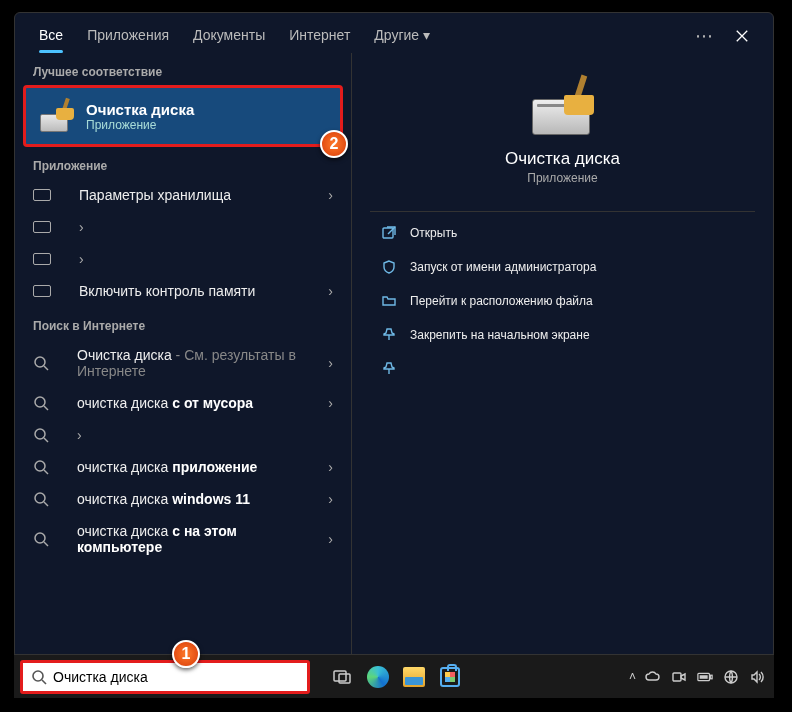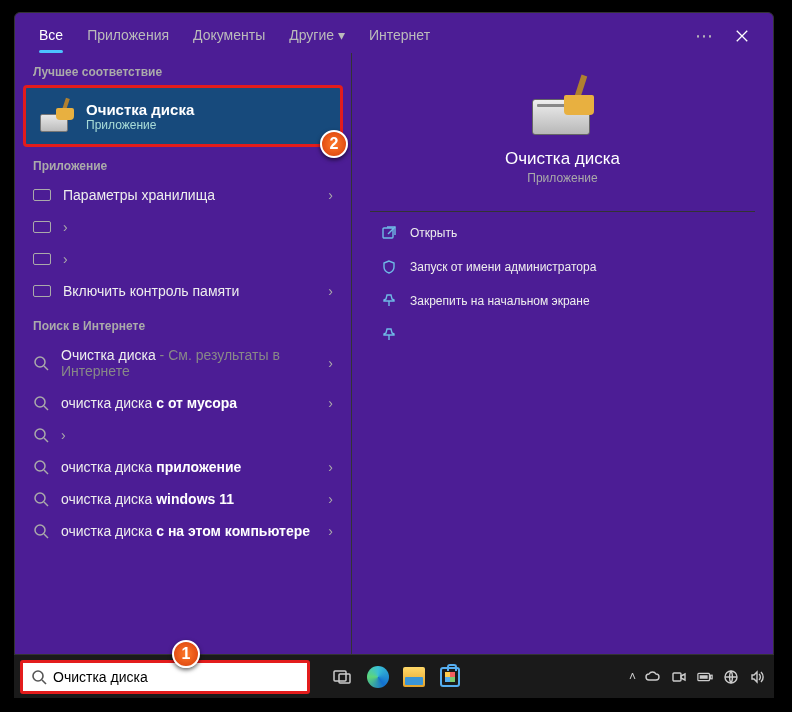--- a/index.html
+++ b/index.html
@@ -10,21 +10,21 @@
   color: #fff;
   width: 792px;
   height: 712px;
   overflow: hidden;
   position: relative;
 }
 .search-panel {
   position: absolute;
   left: 14px; top: 12px;
   width: 760px; height: 647px;
-  background: #4c1d95;
+  background: #0f172a;
   border: 1px solid #333;
   border-radius: 6px;
   display: flex;
   flex-direction: column;
 }
 .tabs-row {
   display: flex;
   align-items: center;
   padding: 6px 14px 0 14px;
   gap: 4px;
@@ -88,21 +88,21 @@
 .app-icon-sm .disk { position:absolute; bottom:2px; left:2px; width:28px; height:18px; background:linear-gradient(#e8e8e8,#bcbcbc); border-radius:2px; border:1px solid #777;}
 .app-icon-sm .broom { position:absolute; top:0; right:0; width:18px; height:22px; }
 .broom .stick{position:absolute; top:0; left:8px; width:4px;height:12px; background:#b08030; transform:rotate(18deg);}
 .broom .bristle{position:absolute; bottom:0; left:0; width:18px;height:12px; background:#e8b040; border-radius:2px 2px 4px 4px;}
 .best-title { font-weight:600; font-size:15px; color:#fff; }
 .best-sub { font-size:12px; color:#cfe; opacity:.8; }
 
 .sett-row, .web-row {
   display: flex;
   align-items: center;
-  gap: 12px;
+  gap: 28px;
   padding: 8px 18px;
   cursor: pointer;
 }
 .sett-icn { width:18px; height:12px; border:1.5px solid #aaa; border-radius:2px; flex-shrink:0;}
 .row-label { flex:1; font-size:14px; color:#eee; }
 .chev { color:#aaa; font-size:14px; }
 
 .search-icn { width:16px;height:16px; flex-shrink:0;}
 .search-icn svg { width:16px;height:16px; color:#aaa;}
 .web-row .dim { color:#888; }
@@ -182,22 +182,22 @@
 .store-ico::after{content:"";position:absolute;top:3px;left:3px;width:10px;height:10px;background:conic-gradient(#f35d5d 0 25%,#7bc96f 0 50%,#54aef0 0 75%,#ffcc4d 0);}
 </style>
 </head>
 <body>
 
 <div class="search-panel">
   <div class="tabs-row">
     <div class="tab active">Все</div>
     <div class="tab">Приложения</div>
     <div class="tab">Документы</div>
+    <div class="tab">Интернет</div>
     <div class="tab"><span>Другие</span> <span>▾</span></div>
-    <div class="tab">Интернет</div>
     <div class="tabs-spacer"></div>
     <div class="dots-btn">⋯</div>
     <div class="closex-btn">
       <svg viewBox="0 0 16 16" stroke="currentColor" stroke-width="1.5" fill="none">
           <path d="M2 2 L14 14 M14 2 L2 14"></path>
         </svg>
     </div>
   </div>
 
   <div class="split">
@@ -311,20 +311,28 @@
           </span>
           <span class="action-label">Открыть</span>
         </div>
       <div class="action-row">
           <span class="act-icn">
             <svg viewBox="0 0 16 16" fill="none" stroke="currentColor" stroke-width="1.4">
               <path d="M8 2 3 4v4c0 3 2 5 5 6 3-1 5-3 5-6V4z"></path>
             </svg>
           </span>
           <span class="action-label">Запуск от имени администратора</span>
+        </div>
+      <div class="action-row">
+          <span class="act-icn">
+            <svg viewBox="0 0 16 16" fill="none" stroke="currentColor" stroke-width="1.4">
+              <path d="M2 4h4l1 2h7v6H2z"></path>
+            </svg>
+          </span>
+          <span class="action-label">Перейти к расположению файла</span>
         </div>
       <div class="action-row">
           <span class="act-icn">
             <svg viewBox="0 0 16 16" fill="none" stroke="currentColor" stroke-width="1.4">
               <path d="M6 2h4l1 4 2 1v1H3V7l2-1z"></path>
               <path d="M8 8v5"></path>
             </svg>
           </span>
           <span class="action-label">Закрепить на начальном экране</span>
         </div>

